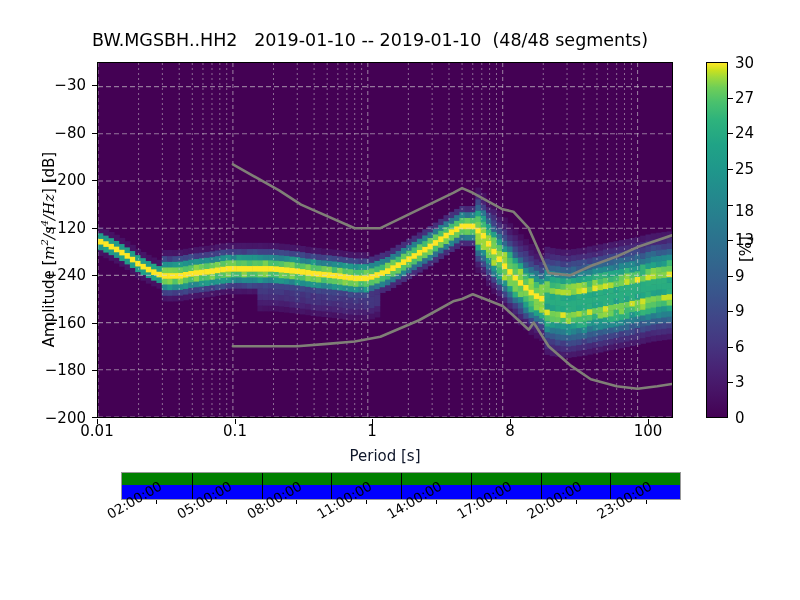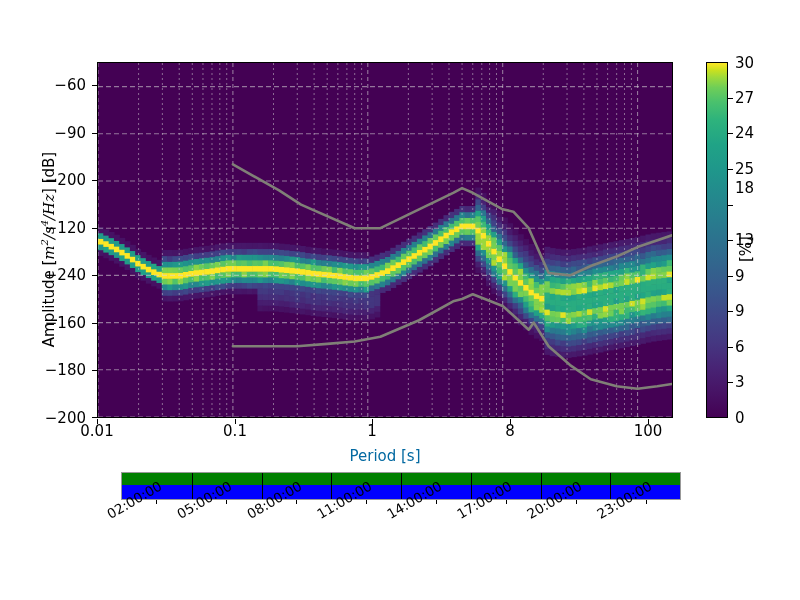--- a/index.html
+++ b/index.html
@@ -32,21 +32,21 @@
 
   
   .xt{
     position:absolute;top:422px;font-size:15px;color:#000;
     transform:translateX(-50%);
   }
   .xtickmark{position:absolute;top:419px;width:1px;height:5px;background:#000;}
 
   .xaxislabel{
     position:absolute;top:447px;left:97px;width:576px;text-align:center;
-    font-size:15px;color:#0369a1;
+    font-size:15px;color:#0f172a;
   }
 
   .yaxislabel{
     position:absolute;left:-82px;top:240px;width:260px;text-align:center;
     font-size:15px;color:#000;
     transform:rotate(-90deg);transform-origin:center center;
   }
   .yaxislabel .frac{display:inline-block;font-style:italic;font-family:"DejaVu Serif","Liberation Serif",serif;}
   .sup{font-size:10px;vertical-align:super;font-style:italic;}
 
@@ -85,28 +85,29 @@
     position:absolute;font-size:13.5px;color:#000;white-space:nowrap;
     transform:rotate(-30deg);transform-origin:left top;
   }
   .tltickmark{position:absolute;top:500px;width:1px;height:4px;background:#000;}
 </style>
 </head>
 <body>
 
 <div id="root">
 
+  <div class="title">BW.MGSBH..HH2   2019-01-10 -- 2019-01-10  (48/48 segments)</div>
 
   <div class="yaxislabel">
     <span>Amplitude&nbsp;[</span><span class="frac">m<span class="sup">2</span>/s<span class="sup">4</span>/Hz</span><span>]&nbsp;[dB]</span>
   </div>
 
   <div class="ylabels">
-    <div class="yt" style="top:85px">−60</div>
-    <div class="yt" style="top:133px">−90</div>
+    <div class="yt" style="top:85px">−30</div>
+    <div class="yt" style="top:133px">−80</div>
     <div class="yt" style="top:180px">−200</div>
     <div class="yt" style="top:228px">−120</div>
     <div class="yt" style="top:275px">−240</div>
     <div class="yt" style="top:323px">−160</div>
     <div class="yt" style="top:370px">−180</div>
     <div class="yt" style="top:418px">−200</div>
 
     <div class="ytickmark" style="top:85px"></div>
     <div class="ytickmark" style="top:133px"></div>
     <div class="ytickmark" style="top:180px"></div>
@@ -1482,21 +1483,21 @@
   <div class="xaxislabel">Period [s]</div>
 
   <div class="cbar"></div>
   <div>
     <div class="ct" style="top:418px">0</div>
     <div class="ct" style="top:382px">3</div>
     <div class="ct" style="top:347px">6</div>
     <div class="ct" style="top:311px">9</div>
     <div class="ct" style="top:276px">9</div>
     <div class="ct" style="top:240px">13</div>
-    <div class="ct" style="top:188px">18</div>
+    <div class="ct" style="top:211px">18</div>
     <div class="ct" style="top:169px">25</div>
     <div class="ct" style="top:133px">24</div>
     <div class="ct" style="top:98px">27</div>
     <div class="ct" style="top:63px">30</div>
 
     <div class="ctickmark" style="top:382px"></div>
     <div class="ctickmark" style="top:347px"></div>
     <div class="ctickmark" style="top:311px"></div>
     <div class="ctickmark" style="top:276px"></div>
     <div class="ctickmark" style="top:240px"></div>

